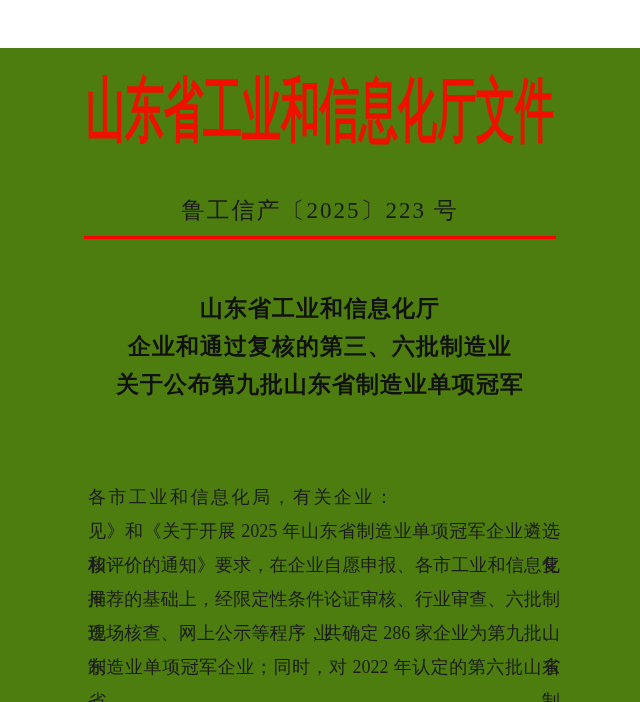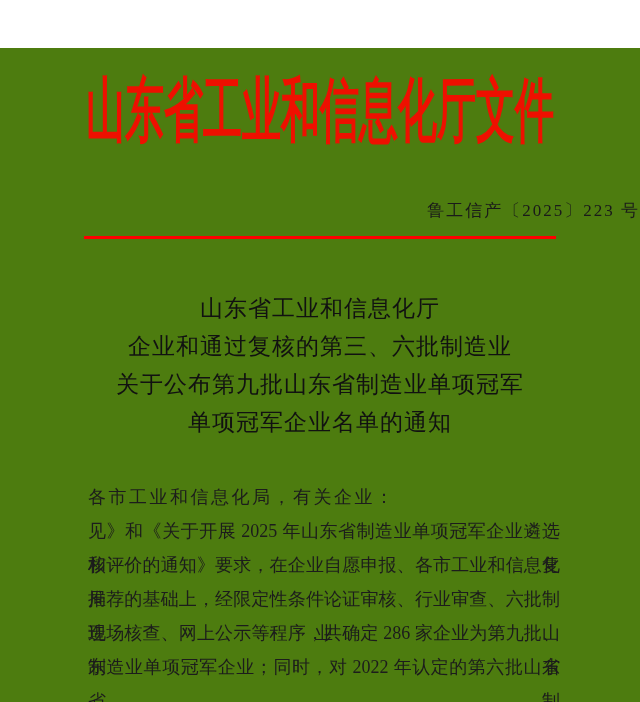--- a/index.html
+++ b/index.html
@@ -28,22 +28,22 @@
     height: 80px;
   }
   .banner svg { display: block; }
 
   
   .doc-number {
     position: absolute;
     top: 151px;
     left: 0;
     right: 0;
-    text-align: right;
-    font-size: 17px;
+    text-align: center;
+    font-size: 23px;
     line-height: 24px;
     letter-spacing: 2px;
     color: #1a1a1a;
   }
 
   
   .red-rule {
     position: absolute;
     top: 188px;
     left: 84px;
@@ -52,21 +52,21 @@
     background: #ff0000;
   }
 
   
   .title-block {
     position: absolute;
     top: 242px;
     left: 0;
     right: 0;
     text-align: center;
-    font-weight: normal;
+    font-weight: bold;
     font-size: 23px;
     line-height: 38px;
     letter-spacing: 1px;
     color: #111111;
   }
 
   
   .body-block {
     position: absolute;
     top: 432px;
@@ -118,21 +118,20 @@
   </div>
 
   <div class="doc-number">鲁工信产〔2025〕223 号</div>
 
   <div class="red-rule"></div>
 
   <div class="title-block">
     <div class="title-line">山东省工业和信息化厅</div>
     <div class="title-line">企业和通过复核的第三、六批制造业</div>
     <div class="title-line">关于公布第九批山东省制造业单项冠军</div>
-    <div class="title-line">单项冠军企业名单的通知</div>
   </div>
 
   <div class="body-block">
     <div class="body-line salutation">各市工业和信息化局，有关企业：</div>
     <div class="body-line justify">见》和《关于开展 2025 年山东省制造业单项冠军企业遴选和复</div>
     <div class="body-line justify">核评价的通知》要求，在企业自愿申报、各市工业和信息化局</div>
     <div class="body-line justify">推荐的基础上，经限定性条件论证审核、行业审查、六批制造业、</div>
     <div class="body-line justify">现场核查、网上公示等程序，共确定 286 家企业为第九批山东省</div>
     <div class="body-line justify">制造业单项冠军企业；同时，对 2022 年认定的第六批山东省制</div>
   </div>

